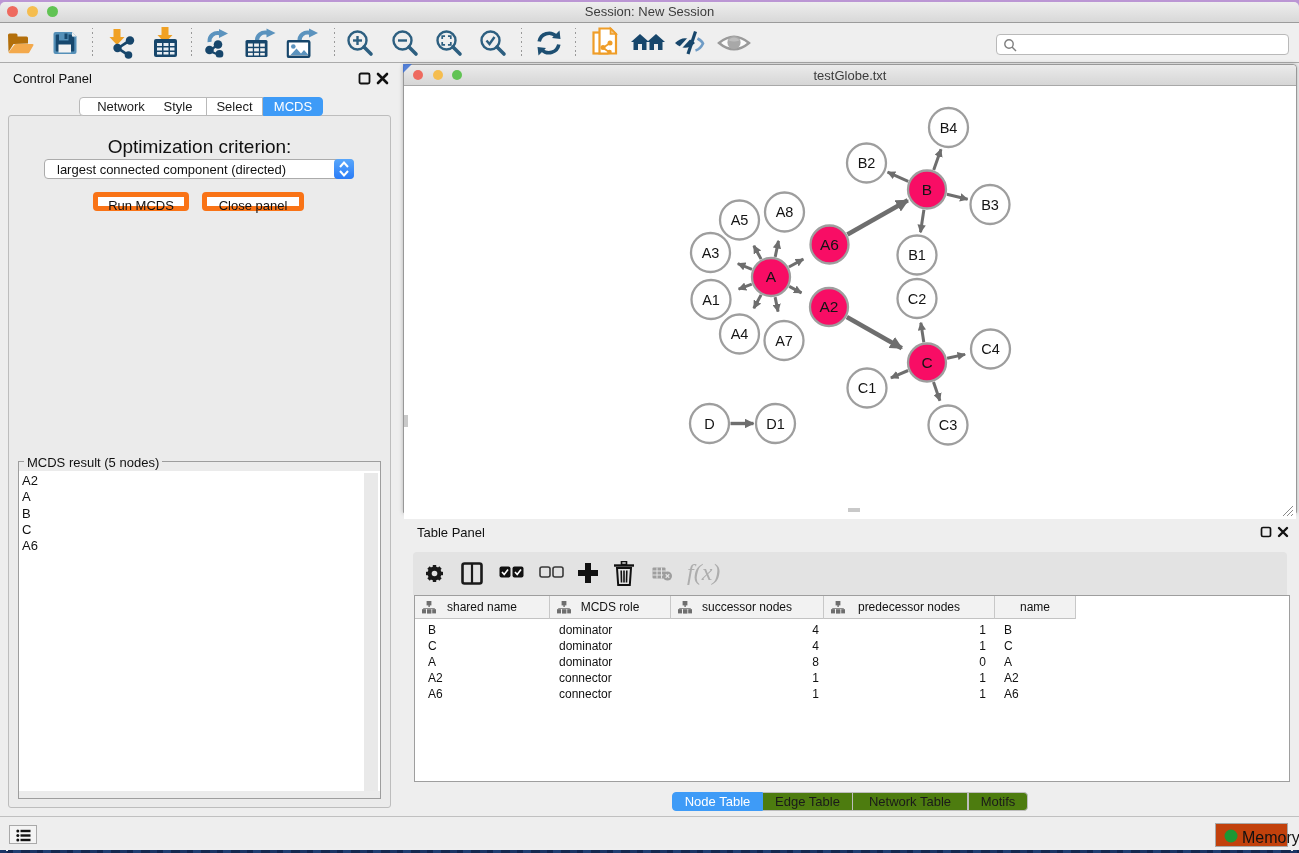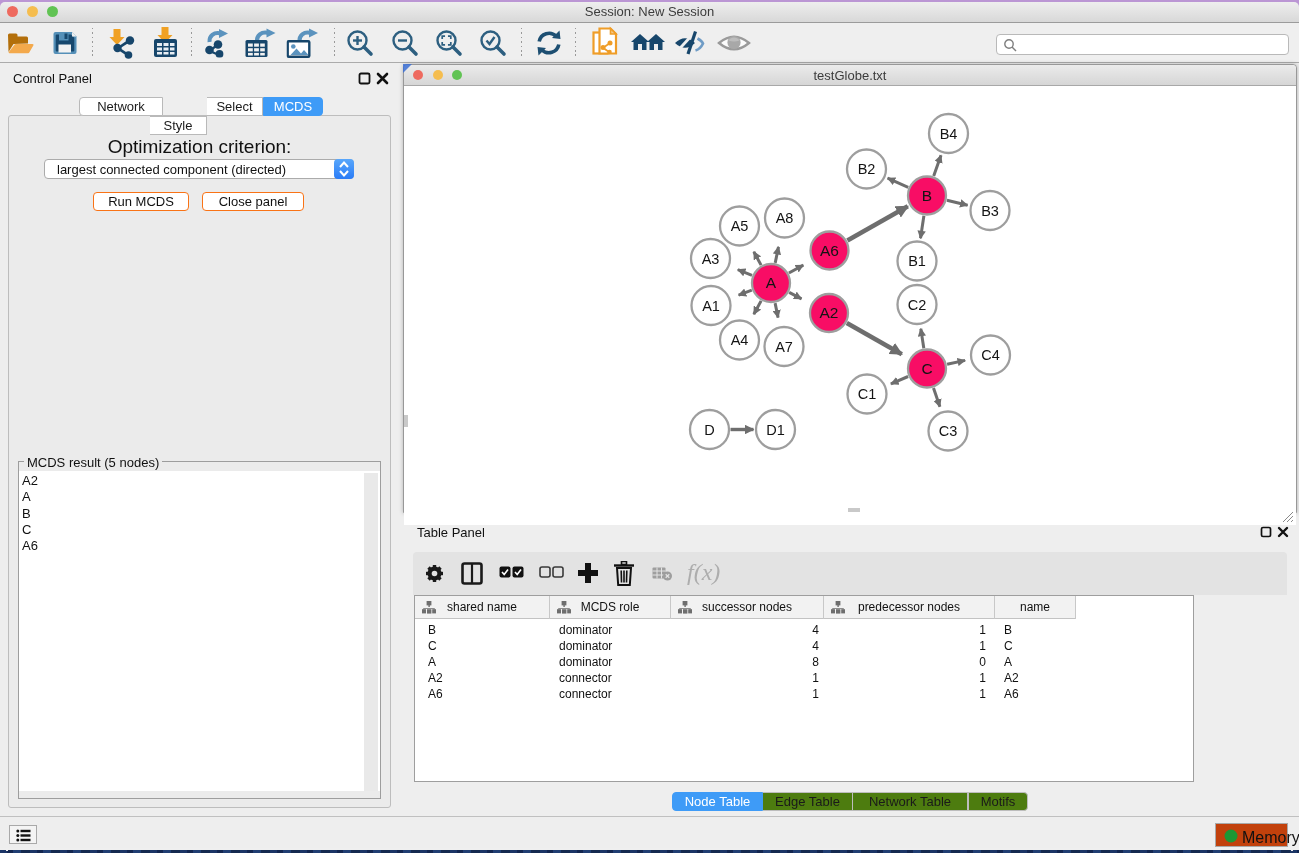--- a/index.html
+++ b/index.html
@@ -29,42 +29,42 @@
   border:1px solid #bdbdbd; border-radius:3px; }
 .cptab { position:absolute; top:97px; height:19px; font-size:13px; text-align:center;
   line-height:18px; background:#fff; border:1px solid #b9b9b9; color:#1a1a1a; }
 .cptab.sel { background:#3e9bf7; color:#fff; border-color:#3e9bf7; }
 #optlabel { left:9px; top:136px; width:381px; text-align:center; font-size:19px; color:#111; }
 #dropdown { left:44px; top:159px; width:310px; height:20px; background:#fff;
   border:1px solid #ababab; border-radius:4px; font-size:13px; color:#111; }
 #dropdown span.txt { position:absolute; left:12px; top:2px; }
 #dd-btn { position:absolute; right:-1px; top:-1px; width:20px; height:20px; border-radius:4px;
   background:linear-gradient(#59a7fb,#2a7cf7); }
-.btn { position:absolute; height:19px; background:#fff; border:1px solid #f97316;
+.btn { position:absolute; height:19px; background:#fff; border:5px solid #f97316;
   border-radius:4px; font-size:13px; color:#111; text-align:center; line-height:17px; }
 #fieldset { left:18px; top:461px; width:363px; height:338px; border:1px solid #9d9d9d; }
 #legend { left:24px; top:455px; background:#ebebeb; padding:0 3px; font-size:13px; color:#111; }
 #mcdslist { left:19px; top:471px; width:361px; height:320px; padding-top:2px; background:#fff; font-size:13px; color:#111; }
 #mcdslist div.li { padding-left:3px; height:16.3px; line-height:16.3px; }
 #legend { z-index:5; }
 #mcdsscroll { position:absolute; right:2px; top:2px; width:14px; height:318px; background:#e9e9e9; }
 
 
 #netwin { left:403px; top:64px; width:894px; height:449px; background:#fff;
   border:1px solid #989898; border-radius:4px 4px 0 0; box-shadow:0 0 4px rgba(0,0,0,0.25); }
 #nettitle { position:absolute; left:0; top:0; width:100%; height:21px;
   background:linear-gradient(#ebebeb,#d6d6d6); border-bottom:1px solid #a8a8a8; border-radius:4px 4px 0 0; }
 #nettitle .title { width:100%; text-align:center; font-size:13px; color:#3c3c3c; line-height:21px; }
-#netcanvas { position:absolute; left:0; top:34px; width:892px; height:426px; background:#fff; }
+#netcanvas { position:absolute; left:0; top:28px; width:892px; height:426px; background:#fff; }
 
 
 #tp-title { left:417px; top:525px; font-size:13px; color:#111; }
 #tp-toolbar { left:413px; top:552px; width:874px; height:43px; background:#e3e3e3;
   border-radius:4px 4px 0 0; }
-#tp-table { left:414px; top:595px; width:780px; height:187px; background:#fff; border:1px solid #9e9e9e;padding-left:27px; }
+#tp-table { left:414px; top:595px; width:876px; height:187px; background:#fff; border:1px solid #9e9e9e;padding-left:27px; }
 #tp-header { position:absolute; left:0; top:0; width:661px; height:23px; background:#f2f2f2;
   border-bottom:1px solid #c3c3c3; }
 .th { position:absolute; top:0; height:23px; font-size:12px; color:#111; line-height:23px;
   border-right:1px solid #c8c8c8; text-align:center; }
 .row { position:absolute; font-size:12px; color:#111; height:16px; line-height:16px; }
 .bt { position:absolute; top:792px; height:19px; background:#4d7c0f; border:1px solid #bdbdbd;
   font-size:13px; color:#1a1a1a; text-align:center; line-height:18px; }
 .bt.sel { background:#3e9bf7; color:#fff; border-color:#3e9bf7; }
 
 
@@ -266,21 +266,21 @@
 
 <div class="abs" id="cp-title">Control Panel</div>
 <svg class="abs" style="left:358px;top:72px;" width="13" height="13" viewBox="0 0 13 13">
   <rect x="1.5" y="1.5" width="10" height="10" rx="1.5" fill="none" stroke="#111" stroke-width="1.8"></rect>
 </svg>
 <svg class="abs" style="left:376px;top:72px;" width="13" height="13" viewBox="0 0 13 13">
   <path d="M2,2 L11,11 M11,2 L2,11" stroke="#111" stroke-width="2.6" stroke-linecap="round"></path>
 </svg>
 <div class="abs" id="cp-box"></div>
 <div class="cptab" style="left:79px;width:84px;border-radius:4px 0 0 4px;">Network</div>
-<div class="cptab" style="left:150px;width:57px;border-left:none;margin-top:19px;">Style</div>
+<div class="cptab" style="left:150px;width:57px;border-left:none;">Style</div>
 <div class="cptab" style="left:207px;width:56px;border-left:none;">Select</div>
 <div class="cptab sel" style="left:263px;width:60px;border-radius:0 4px 4px 0;">MCDS</div>
 <div class="abs" id="optlabel">Optimization criterion:</div>
 <div class="abs" id="dropdown">
     <span class="txt">largest connected component (directed)</span>
   <div id="dd-btn">
     <svg style="position:absolute;left:4px;top:2px;" width="12" height="16" viewBox="0 0 12 16">
       <path d="M2,6 L6,1.5 L10,6" fill="none" stroke="#fff" stroke-width="2"></path>
       <path d="M2,10 L6,14.5 L10,10" fill="none" stroke="#fff" stroke-width="2"></path>
     </svg>

